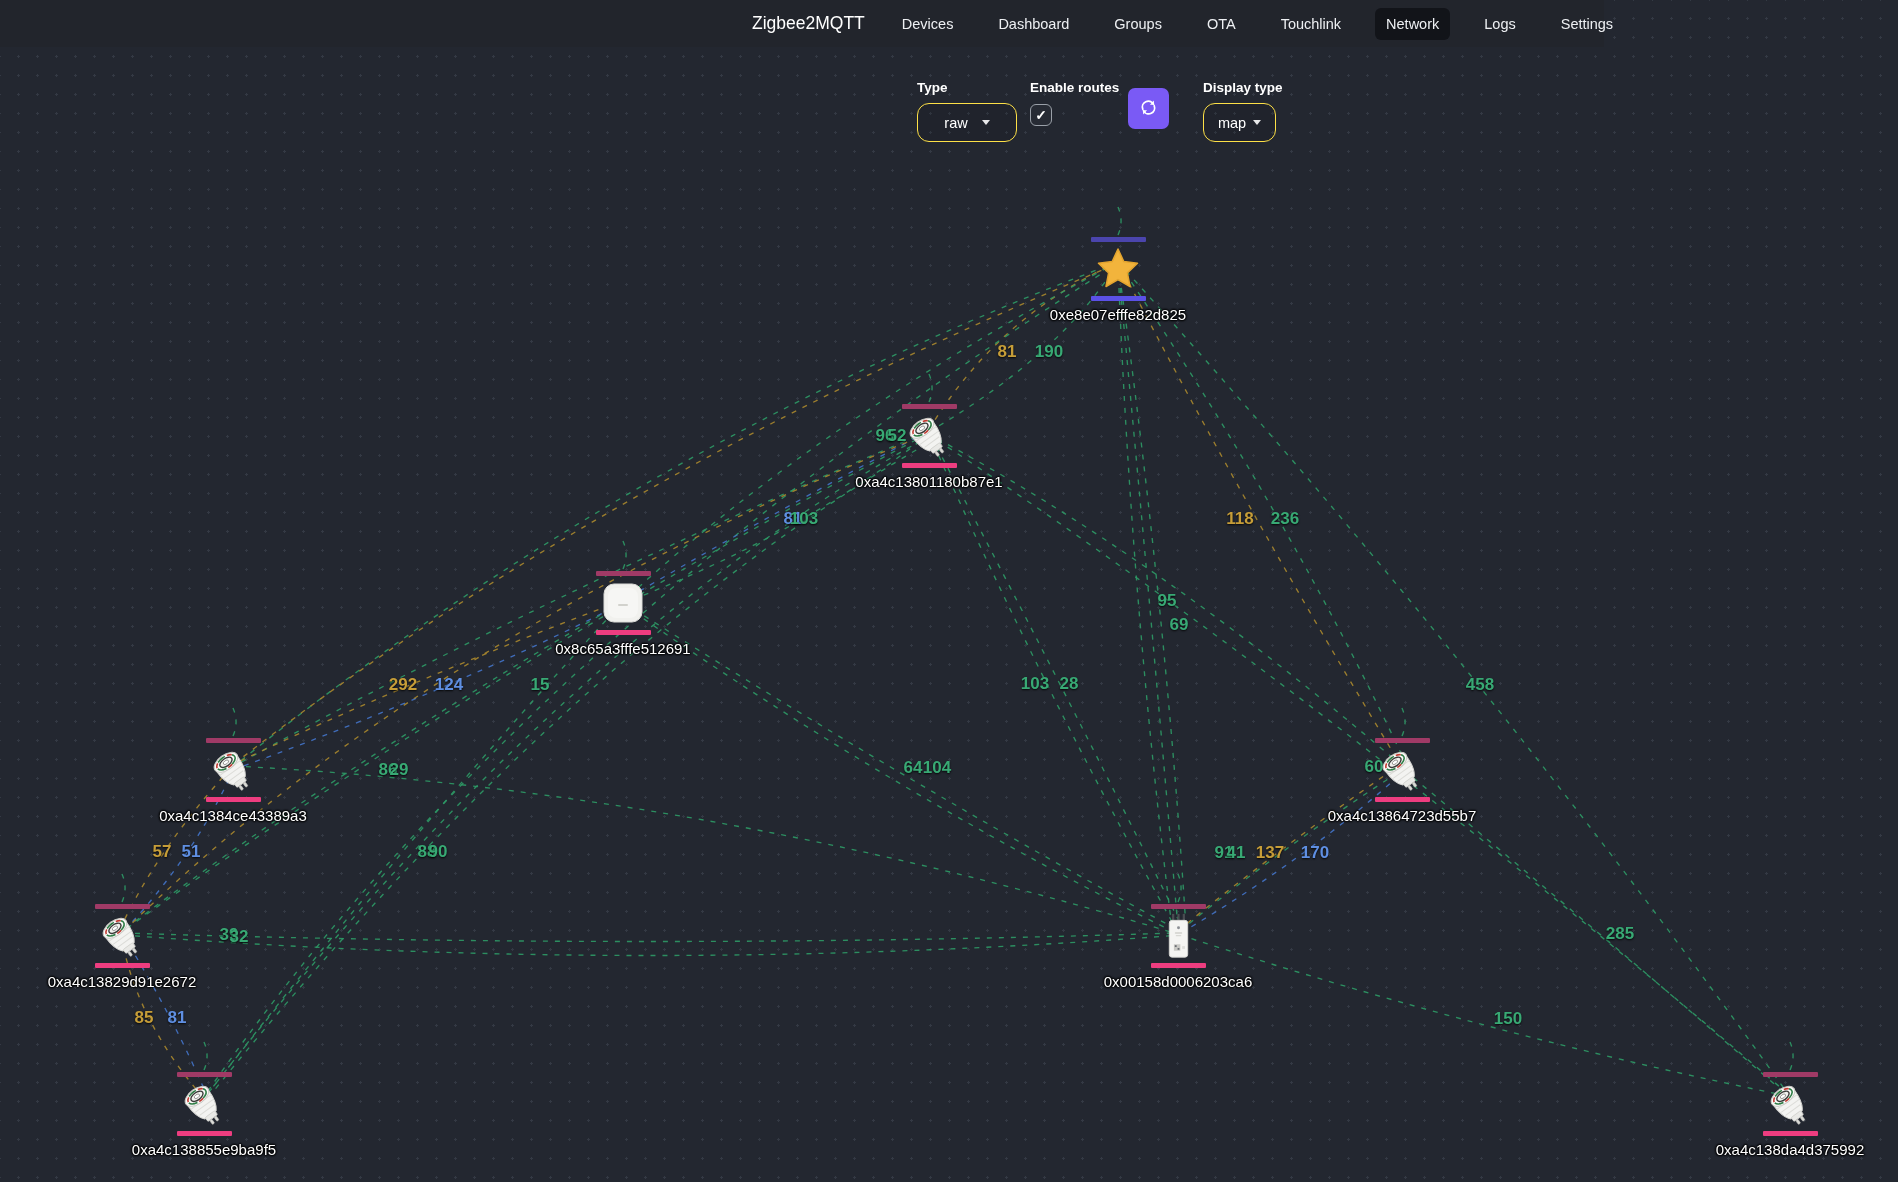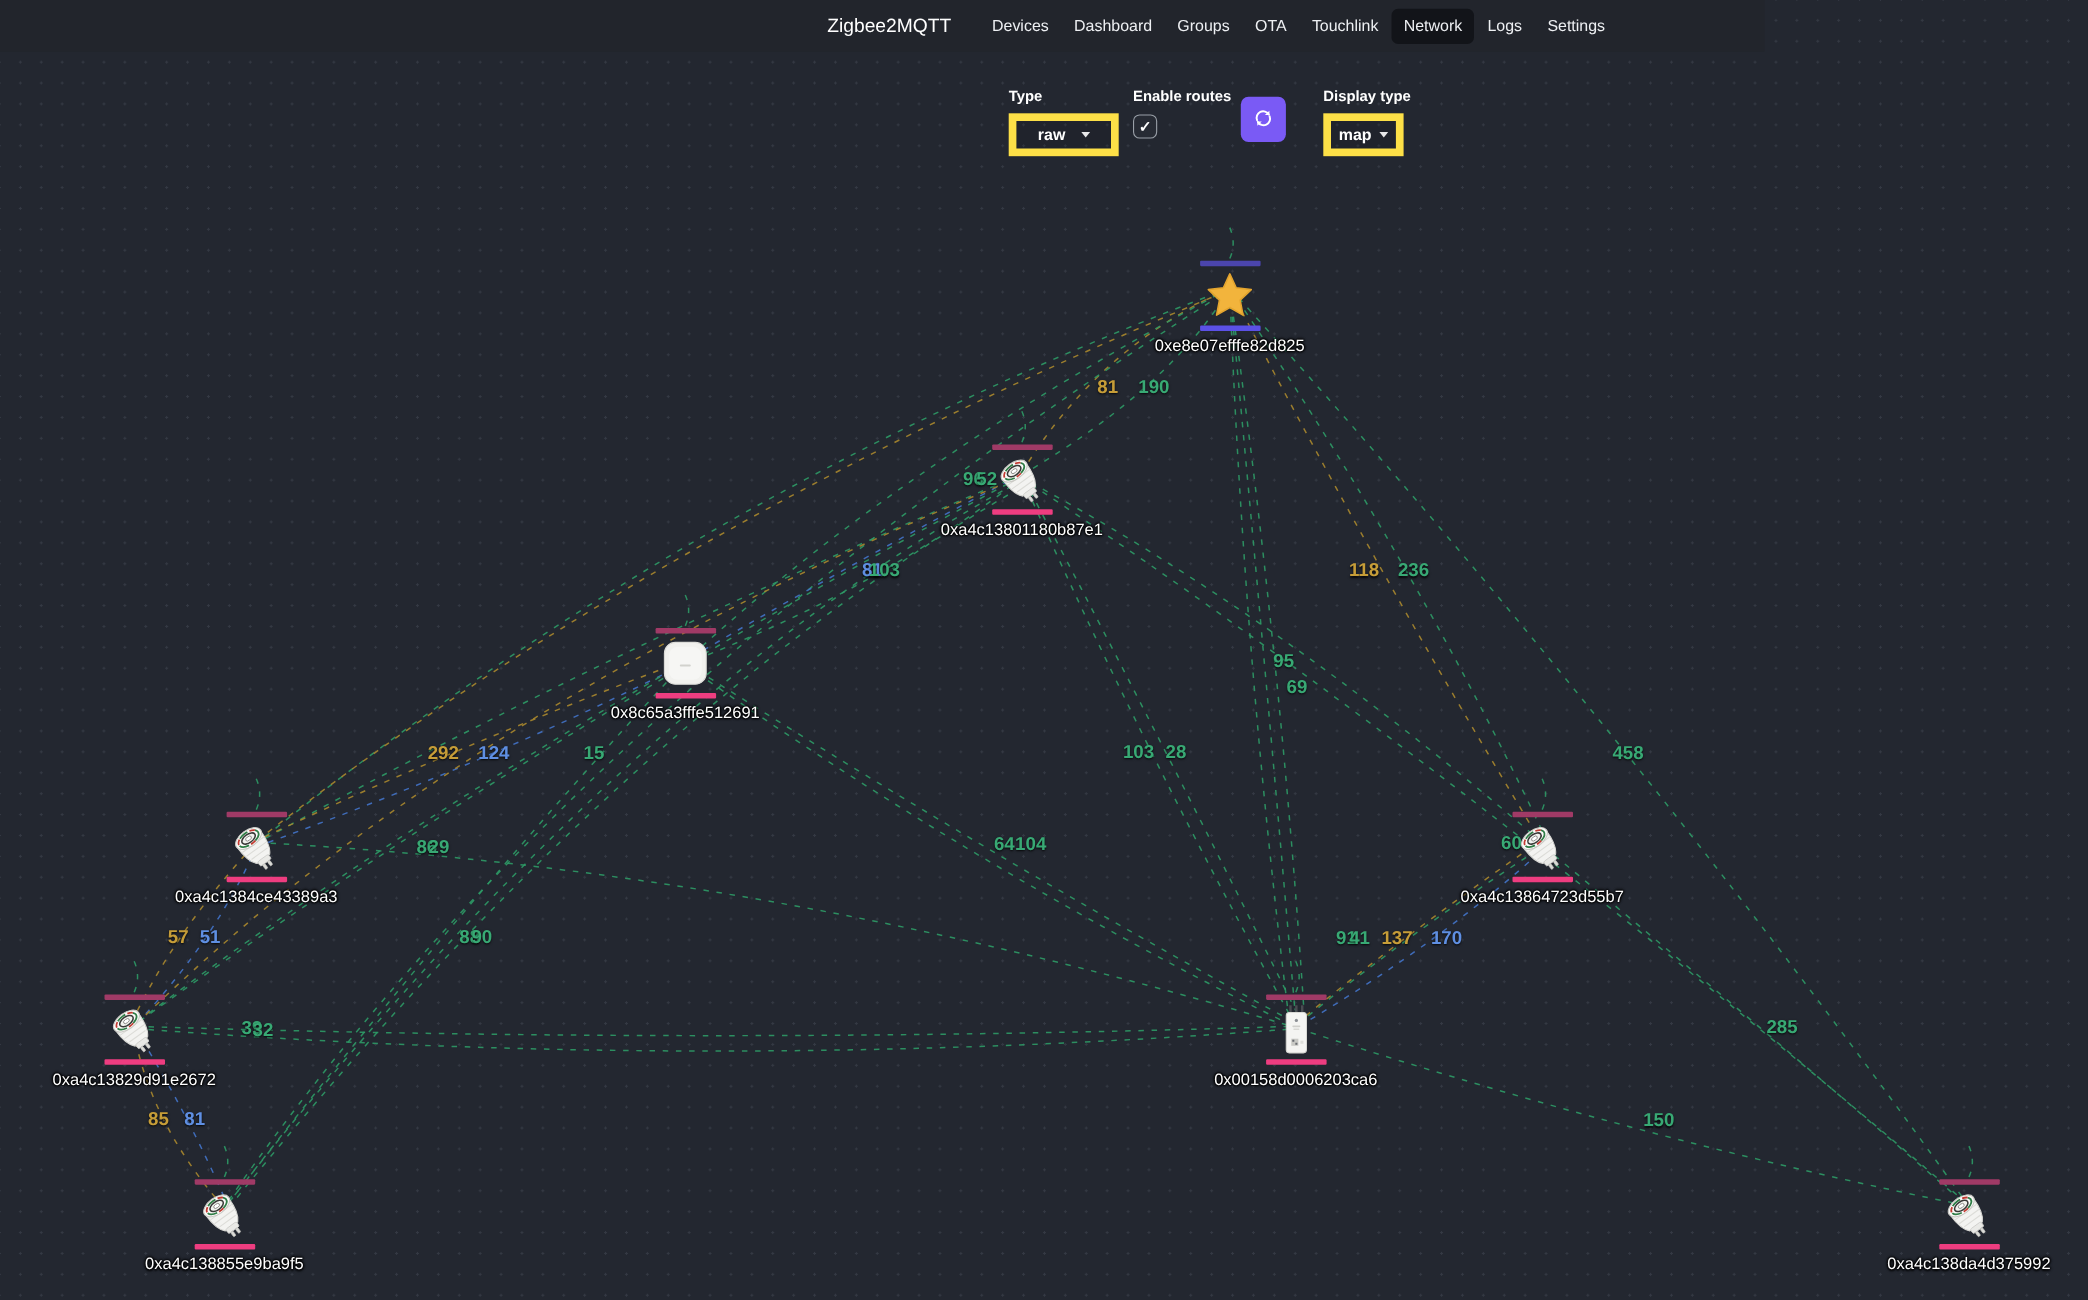--- a/index.html
+++ b/index.html
@@ -13,32 +13,32 @@
     color:#fff;
     position:relative;
   }
   
   .navbar {
     position:absolute; top:0; left:0; width:1604px; height:47px;
     background:#22252c; display:flex; align-items:center;
     padding-left:752px; z-index:30;
   }
   .brand { font-size:17.5px; color:#fff; margin-right:26px; cursor:pointer; white-space:nowrap; }
-  .nav-items { display:flex; align-items:center; gap:1px; }
+  .nav-items { display:flex; align-items:center; gap:23px; }
   .nav-item {
     font-size:14.5px; color:#eef0f3; padding:8px 11px; border-radius:6px;
     cursor:pointer; white-space:nowrap;
   }
   .nav-item.active { background:#121419; }
   
   .toolbar-label { position:absolute; font-size:13.5px; font-weight:bold; color:#fff; z-index:20; }
   .select {
-    position:absolute; height:39px; border:7px solid #fde047; border-radius:0;
+    position:absolute; height:39px; border:1px solid #fde047; border-radius:12px;
     background:rgba(0,0,0,0.08); display:flex; align-items:center; justify-content:center;
-    gap:14px; font-size:14.5px; color:#fff; cursor:pointer; z-index:20;font-weight:bold;
+    gap:14px; font-size:14.5px; color:#fff; cursor:pointer; z-index:20;
   }
   .caret { width:0; height:0; border-left:4.5px solid transparent; border-right:4.5px solid transparent; border-top:5px solid #e8e8ea; }
   .checkbox {
     position:absolute; width:22px; height:22px; border:1.5px solid #9aa0a8; border-radius:6px;
     background:#272b34; display:flex; align-items:center; justify-content:center;
     font-size:14px; font-weight:bold; color:#fff; cursor:pointer; z-index:20;
   }
   .refresh-btn {
     position:absolute; width:41px; height:41px; border:none; border-radius:7px;
     background:#7a5af5; display:flex; align-items:center; justify-content:center;

